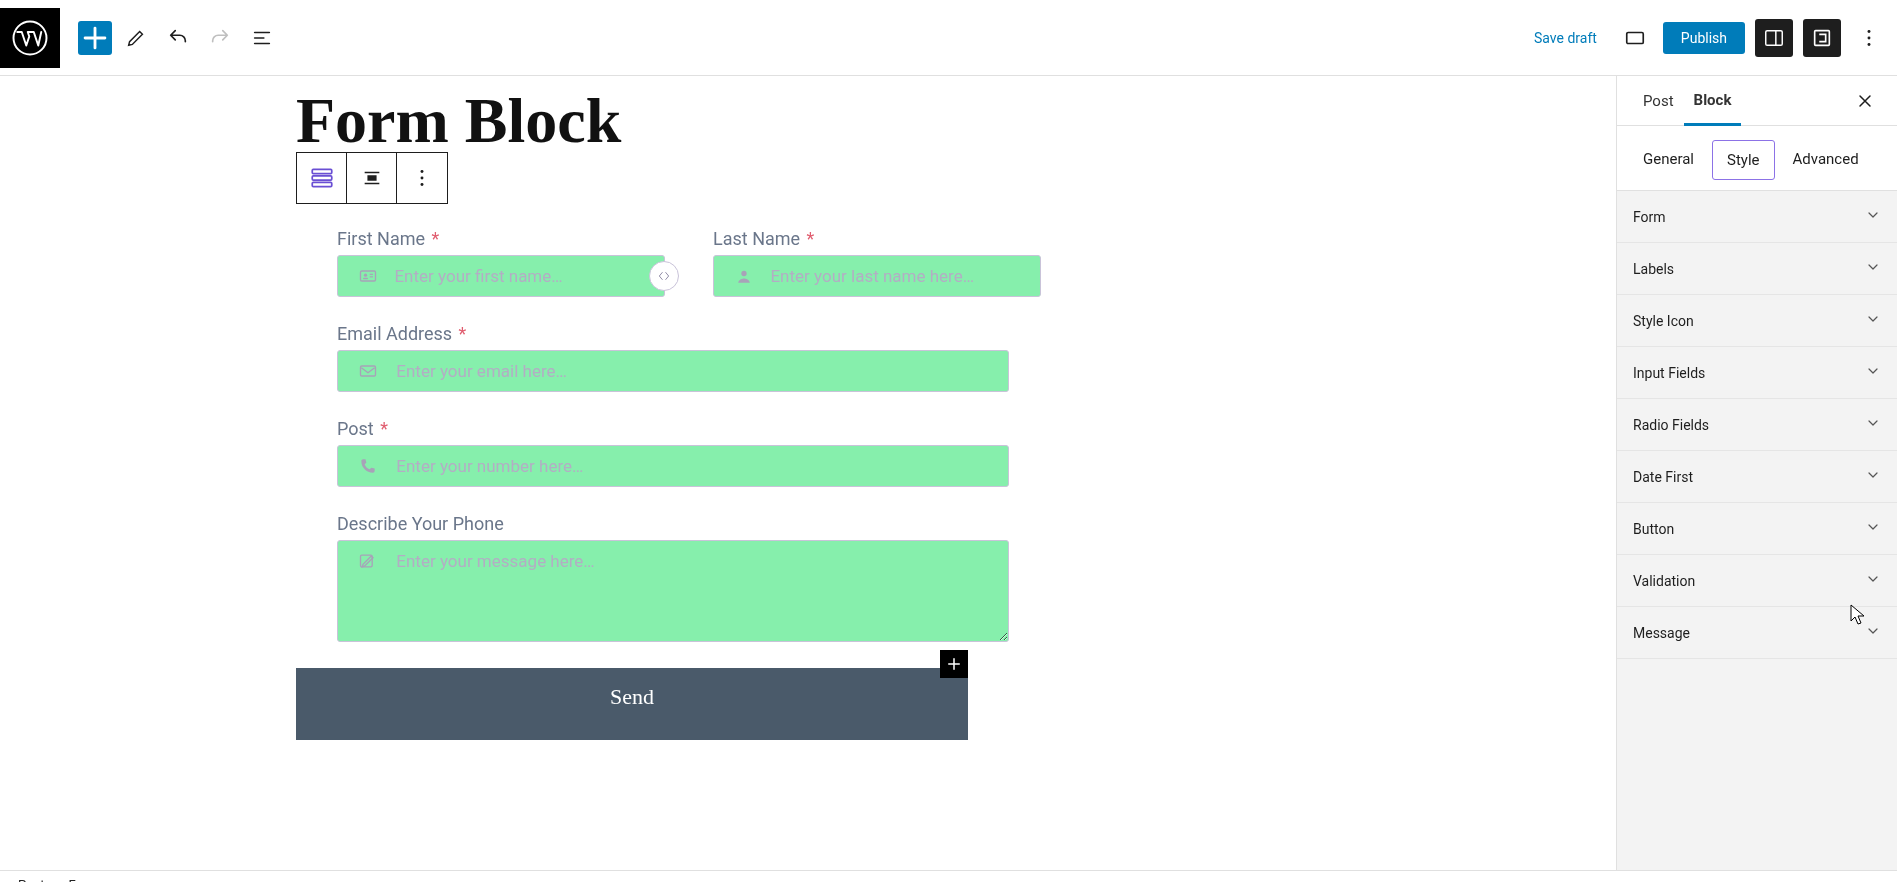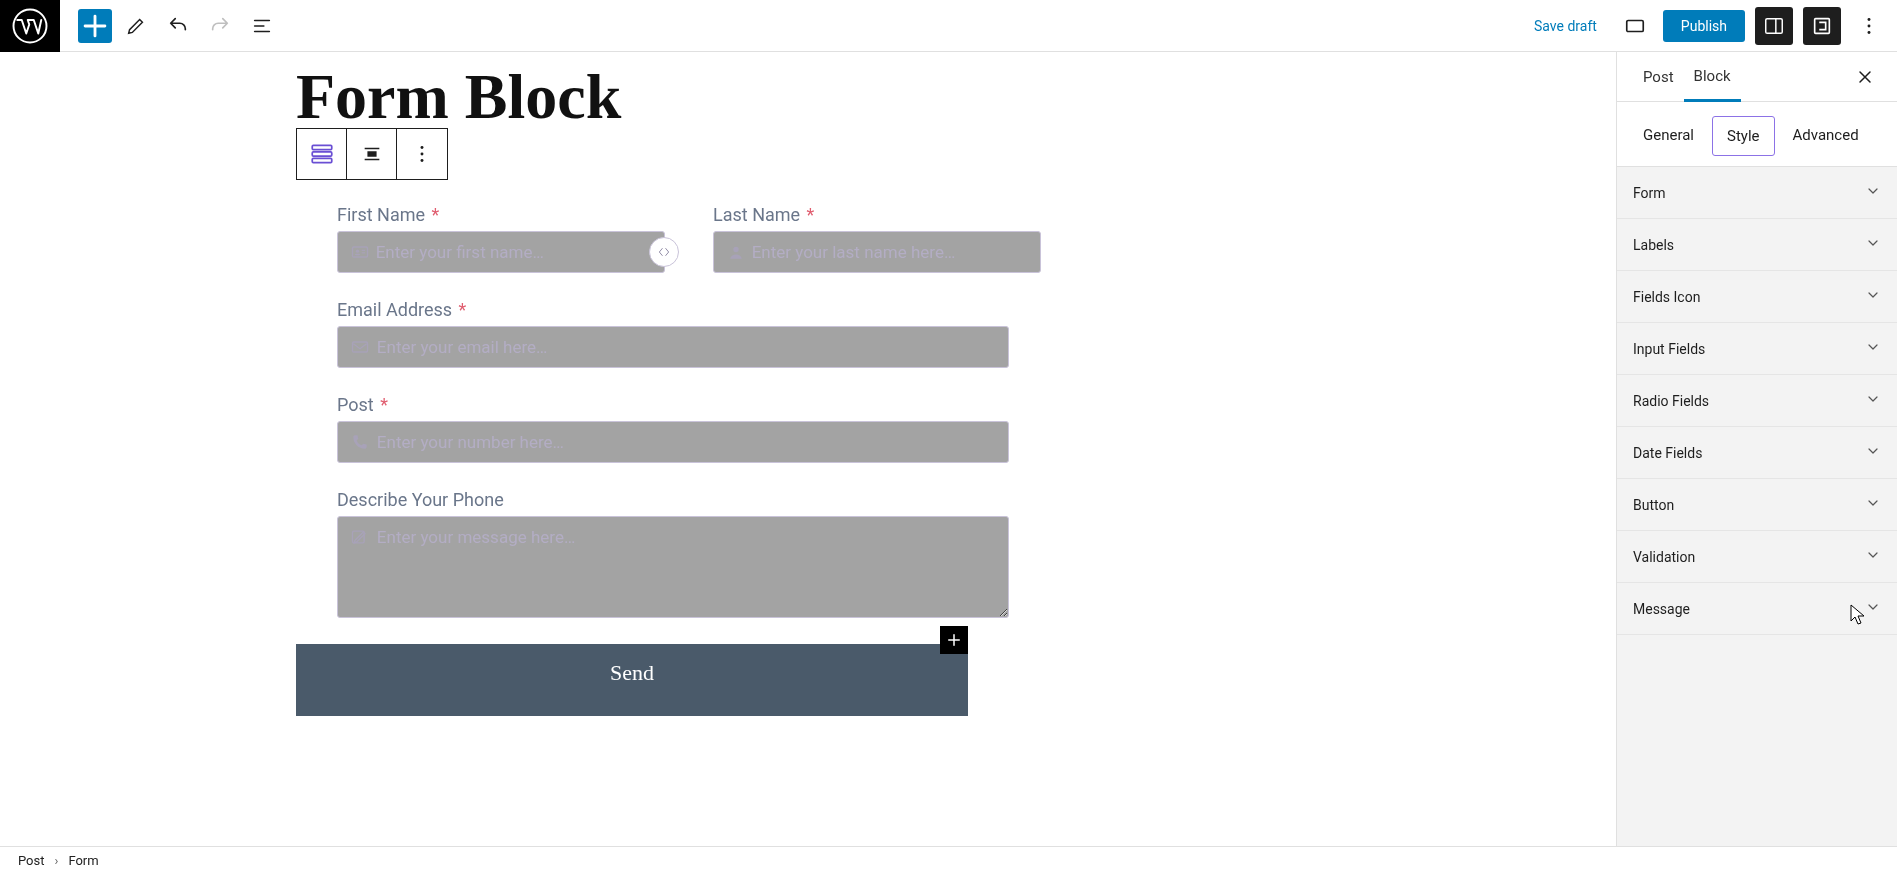--- a/index.html
+++ b/index.html
@@ -1,19 +1,19 @@
 <!DOCTYPE html>
 <html><head>
 <meta charset="utf-8">
 <style>
   * { box-sizing: border-box; margin: 0; padding: 0; }
   body { font-family: -apple-system, BlinkMacSystemFont, "Segoe UI", Roboto, sans-serif; font-size: 13px; color: #1e1e1e; background: #fff; width: 1897px; height: 882px; overflow: hidden; }
 
   
-  .topbar { height: 52px; background: #fff; display: flex; align-items: center; border-bottom: 1px solid #e0e0e0; }
+  .topbar { height: 76px; background: #fff; display: flex; align-items: center; border-bottom: 1px solid #e0e0e0; }
   .wp-logo { width: 60px; height: 60px; background: #000; display: flex; align-items: center; justify-content: center; }
   .wp-logo svg { width: 36px; height: 36px; }
   .tb-group-left { display: flex; align-items: center; gap: 6px; margin-left: 18px; }
   .tb-add { width: 34px; height: 34px; background: #007cba; border-radius: 3px; display:flex; align-items:center; justify-content:center; color:#fff; }
   .tb-icon-btn { width: 36px; height: 36px; display:flex; align-items:center; justify-content:center; color:#1e1e1e; border-radius:2px; }
   .tb-icon-btn.disabled { color:#bfbfbf; }
   .tb-group-right { margin-left:auto; display:flex; align-items:center; gap:10px; padding-right:10px; }
   .save-draft { color:#007cba; font-size:14px; padding:6px 10px; }
   .publish-btn { background:#007cba; color:#fff; font-size:14px; padding:8px 18px; border-radius:3px; }
   .square-btn { width:38px; height:38px; display:flex; align-items:center; justify-content:center; border-radius:3px; }
@@ -34,39 +34,39 @@
   .bt-cell { width:50px; display:flex; align-items:center; justify-content:center; border-right:1px solid #1e1e1e; }
   .bt-cell:last-child { border-right:none; }
   .bt-cell.active { color:#6a4fd4; }
   .bt-cell.active svg rect { stroke:#6a4fd4; }
   
   .form-block { margin-top:70px; }
   .form-row { display:flex; gap:48px; margin-bottom:26px;margin-left:41px; }
   .form-col { flex:1; position:relative; }
   .fld-label { font-size:18px; color:#6a768a; margin-bottom:6px; font-weight:400; }
   .fld-label .req { color:#e05d6f; margin-left:2px; }
-  .fld-wrap { border:1px solid #c9c3d9; border-radius:3px; display:flex; align-items:center; padding:10px 12px; background:#a3a3a3; position:relative; }
+  .fld-wrap { border:1px solid #c9c3d9; border-radius:3px; display:flex; align-items:center; padding:10px 20px; background:#86efac; position:relative;gap:12px; }
   .fld-wrap .icon { width:28px; color:#a8a2b8; display:flex; align-items:center; }
   .fld-wrap .icon svg { width:20px; height:20px; }
   .fld-input { border:none; outline:none; font-size:17px; color:#333; width:100%; background:transparent; font-family:inherit; }
   .fld-input::placeholder { color:#b3adc4; }
   .fld-area { min-height:100px; align-items:flex-start; resize:both; overflow:auto; }
   .fld-area textarea { border:none; outline:none; resize:none; font-size:17px; width:100%; height:80px; font-family:inherit; color:#333; background:transparent; }
   .fld-area textarea::placeholder { color:#b3adc4; }
   .resize-handle { width:30px; height:30px; border-radius:50%; border:1px solid #c9c3d9; background:#fff; position:absolute; right:-15px; top:50%; transform:translateY(-50%); display:flex; align-items:center; justify-content:center; color:#8a84a0; }
   .submit-block { position:relative; margin-top:26px; }
   .submit-btn { width:672px; background:#4a5a6a; color:#fff; font-size:22px; text-align:center; padding:16px 0 30px 0; border:none; font-family:Georgia, serif; }
   .add-block-btn { position:absolute; top:-18px; right:0; width:28px; height:28px; background:#000; color:#fff; display:flex; align-items:center; justify-content:center; }
   .add-block-btn svg { width:18px; height:18px; }
 
   
   .sidebar { width:281px; border-left:1px solid #e0e0e0; background:#fff; display:flex; flex-direction:column; }
   .sb-tabs { display:flex; align-items:center; height:50px; border-bottom:1px solid #e0e0e0; padding:0 16px; }
   .sb-tab { font-size:15px; padding:14px 10px; color:#333; }
-  .sb-tab.active { border-bottom:3px solid #007cba; font-weight:400; margin-bottom:-1px; }
+  .sb-tab.active { border-bottom:3px solid #007cba; font-weight:700; margin-bottom:-1px; }
   .sb-close { margin-left:auto; width:32px; height:32px; display:flex; align-items:center; justify-content:center; }
   .sb-subtabs { display:flex; gap:4px; padding:14px 12px 10px 12px; }
   .sb-subtab { font-size:15px; padding:10px 14px; border-radius:3px; }
   .sb-subtab.active { border:1.5px solid #8c72e6; background:#fff; }
   .sb-panels { flex:1; overflow-y:auto; background:#f3f3f3; border-top:1px solid #e0e0e0; }
   .sb-panel-row { height:52px; display:flex; align-items:center; justify-content:space-between; padding:0 16px; border-bottom:1px solid #e5e5e5; font-size:14px; color:#1e1e1e; background:#f3f3f3; }
   .sb-panel-row .chev { color:#555; }
 
   
   .breadcrumb { height:28px; border-top:1px solid #e0e0e0; display:flex; align-items:center; padding:0 18px; font-size:13px; color:#222; gap:10px; }
@@ -287,39 +287,39 @@
               <path d="M6 9l6 6 6-6" stroke="currentColor" stroke-width="1.8" fill="none" stroke-linecap="round" stroke-linejoin="round"></path>
             </svg></span>
         </div>
         <div class="sb-panel-row">
           <span>Labels</span>
           <span class="chev"><svg width="16" height="16" viewBox="0 0 24 24">
               <path d="M6 9l6 6 6-6" stroke="currentColor" stroke-width="1.8" fill="none" stroke-linecap="round" stroke-linejoin="round"></path>
             </svg></span>
         </div>
         <div class="sb-panel-row">
-          <span>Fields Icon</span>
+          <span>Style Icon</span>
           <span class="chev"><svg width="16" height="16" viewBox="0 0 24 24">
               <path d="M6 9l6 6 6-6" stroke="currentColor" stroke-width="1.8" fill="none" stroke-linecap="round" stroke-linejoin="round"></path>
             </svg></span>
         </div>
         <div class="sb-panel-row">
           <span>Input Fields</span>
           <span class="chev"><svg width="16" height="16" viewBox="0 0 24 24">
               <path d="M6 9l6 6 6-6" stroke="currentColor" stroke-width="1.8" fill="none" stroke-linecap="round" stroke-linejoin="round"></path>
             </svg></span>
         </div>
         <div class="sb-panel-row">
           <span>Radio Fields</span>
           <span class="chev"><svg width="16" height="16" viewBox="0 0 24 24">
               <path d="M6 9l6 6 6-6" stroke="currentColor" stroke-width="1.8" fill="none" stroke-linecap="round" stroke-linejoin="round"></path>
             </svg></span>
         </div>
         <div class="sb-panel-row">
-          <span>Date Fields</span>
+          <span>Date First</span>
           <span class="chev"><svg width="16" height="16" viewBox="0 0 24 24">
               <path d="M6 9l6 6 6-6" stroke="currentColor" stroke-width="1.8" fill="none" stroke-linecap="round" stroke-linejoin="round"></path>
             </svg></span>
         </div>
         <div class="sb-panel-row">
           <span>Button</span>
           <span class="chev"><svg width="16" height="16" viewBox="0 0 24 24">
               <path d="M6 9l6 6 6-6" stroke="currentColor" stroke-width="1.8" fill="none" stroke-linecap="round" stroke-linejoin="round"></path>
             </svg></span>
         </div>

